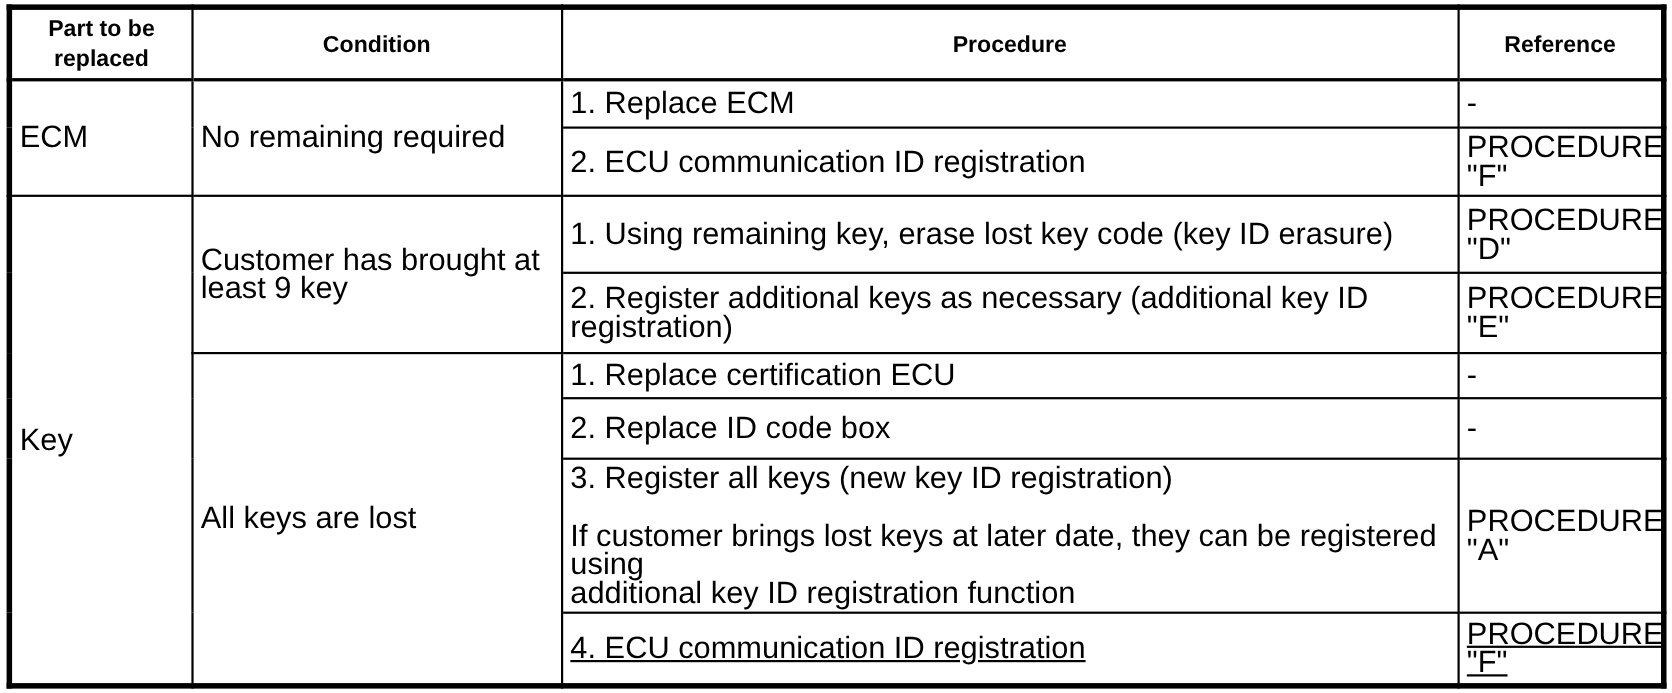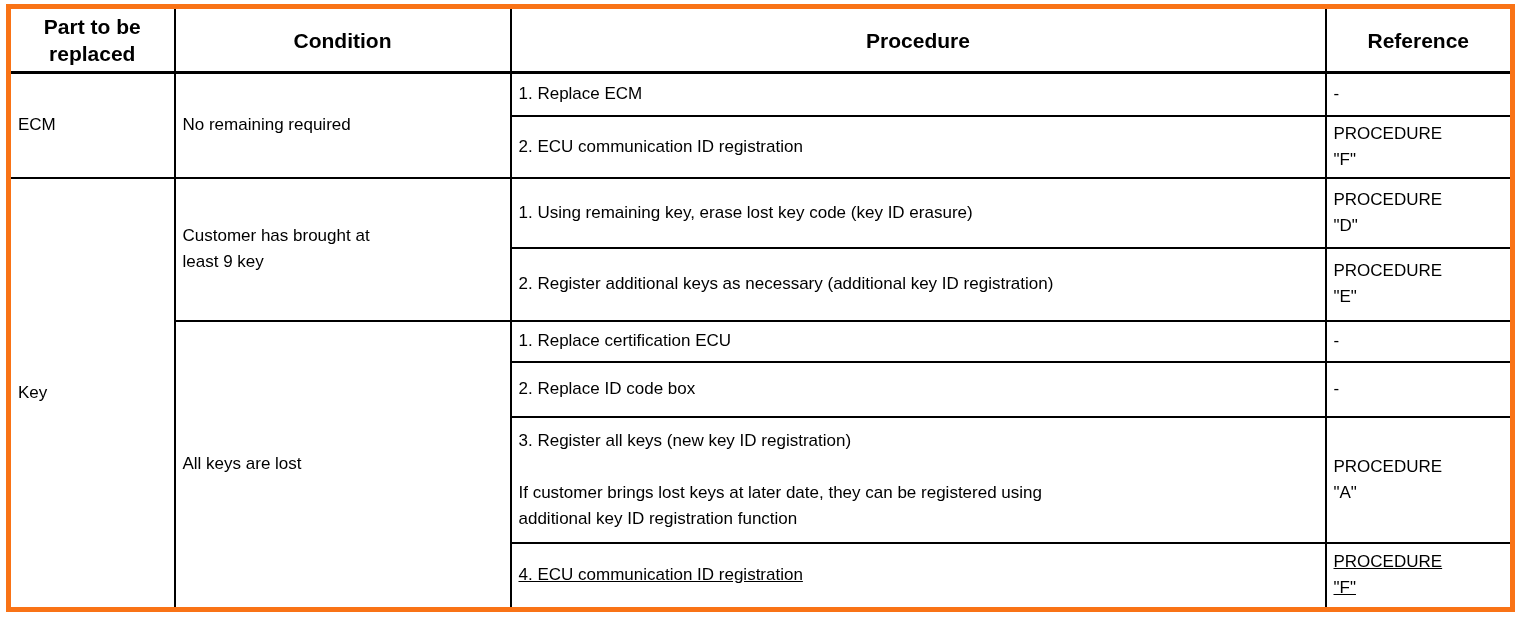--- a/index.html
+++ b/index.html
@@ -11,38 +11,38 @@
     font-family: "Liberation Sans", "DejaVu Sans", sans-serif;
     overflow: hidden;
   }
   .sheet { position: relative; width: 1520px; height: 630px; background: #ffffff; }
 
   table.proc-table {
     position: absolute; left: 6px; top: 4px;
     width: 1504px;
     border-collapse: collapse;
     table-layout: fixed;
-    border: 5px solid #f97316;
+    border: 5px solid #000000;
   }
   th, td {
     border: 2px solid #000000;
     white-space: pre-line;       
     overflow: hidden;
   }
   th {
     font-size: 21px;
     font-weight: bold;
     line-height: 27px;
     text-align: center;
     vertical-align: middle;
     padding: 2px 6px;
     border-bottom-width: 3px;    
   }
   td {
-    font-size: 17px;
+    font-size: 28px;
     font-weight: normal;
     line-height: 26px;
     text-align: left;
     vertical-align: middle;
     padding: 4px 6px 4px 7px;
   }
   
   tr.h-head { height: 66px; }
   tr.h-r1   { height: 43px; }
   tr.h-r2   { height: 62px; }

